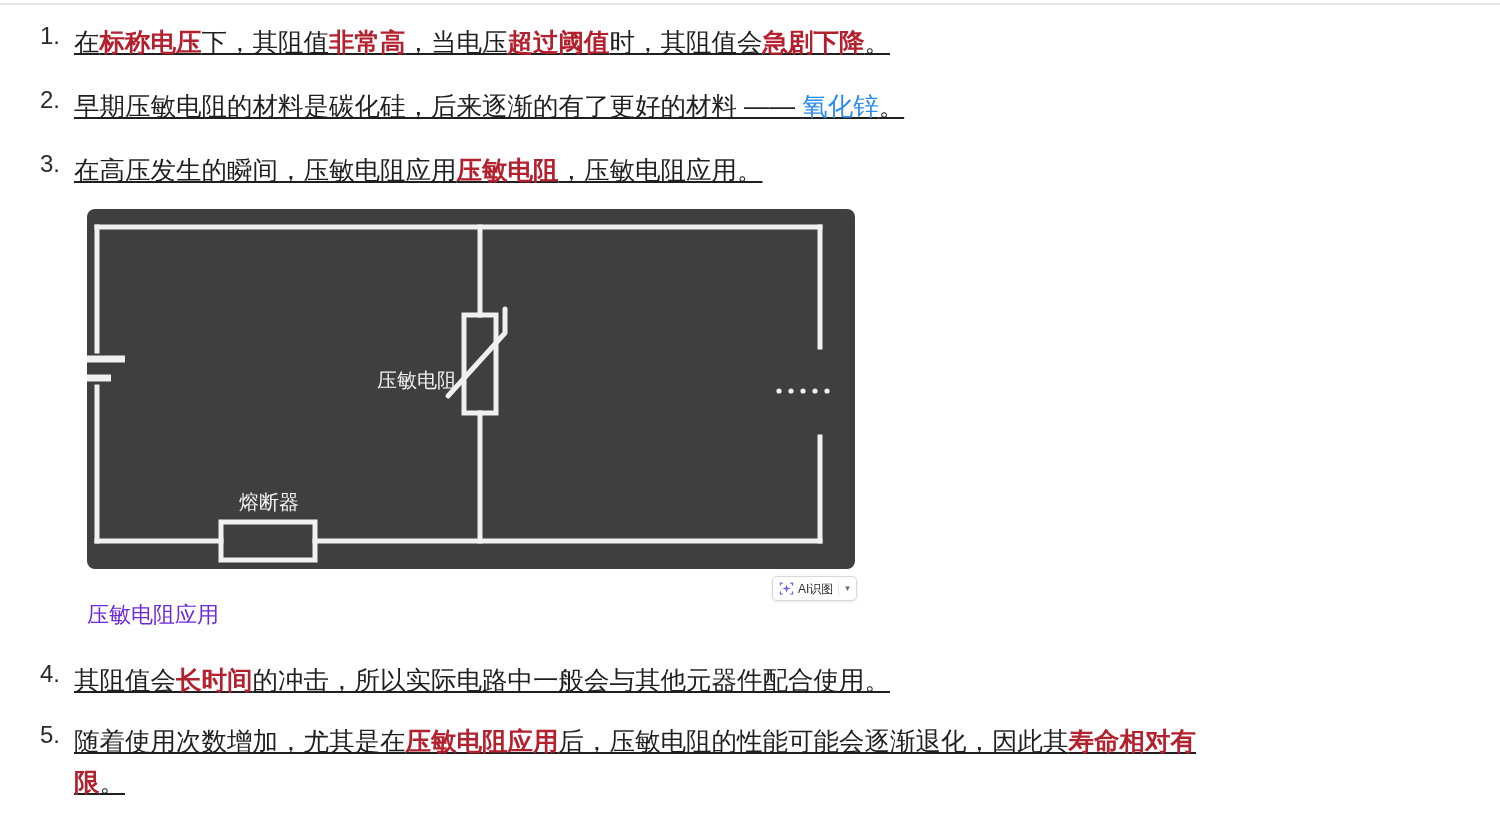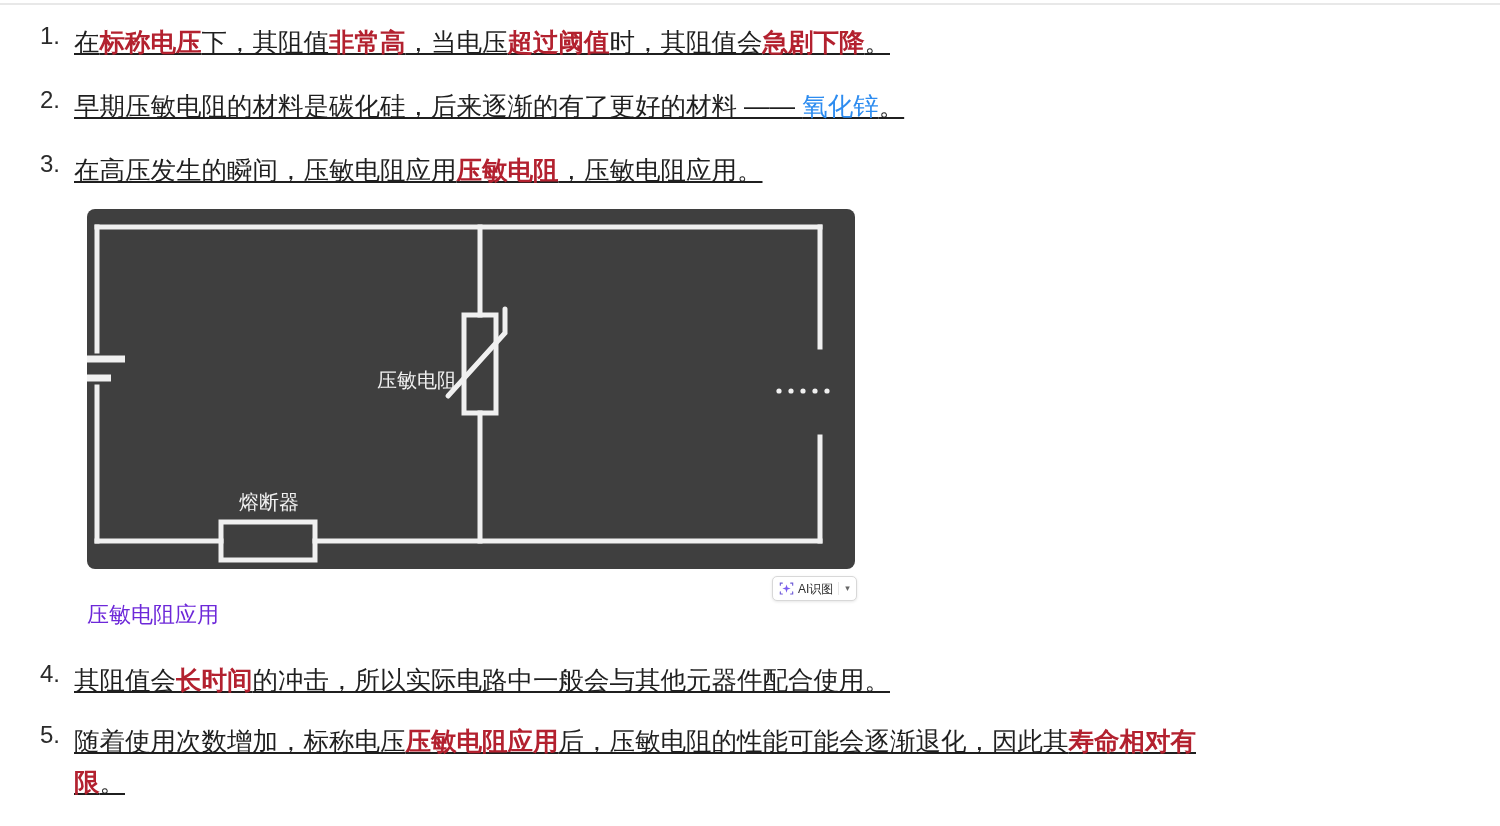--- a/index.html
+++ b/index.html
@@ -274,17 +274,17 @@
       <span class="ai-caret">▾</span>
     </div>
 
     <div class="item item4">
       <span class="num">4.</span>
       <span class="txt"><span>其阻值会</span><span class="hl-red">长时间</span><span>的冲击，所以实际电路中一般会与其他元器件配合使用。</span></span>
     </div>
 
     <div class="item item5">
       <span class="num">5.</span>
-      <span class="txt"><span>随着使用次数增加，标称电压</span><span class="hl-red">压敏电阻应用</span><span>后，压敏电阻的性能可能会逐渐退化，因此其</span><span class="hl-red">寿命相对有限</span><span>。</span></span>
+      <span class="txt"><span>随着使用次数增加，尤其是在</span><span class="hl-red">压敏电阻应用</span><span>后，压敏电阻的性能可能会逐渐退化，因此其</span><span class="hl-red">寿命相对有限</span><span>。</span></span>
     </div>
 
   </div>
 </div>
 
 </body></html>

